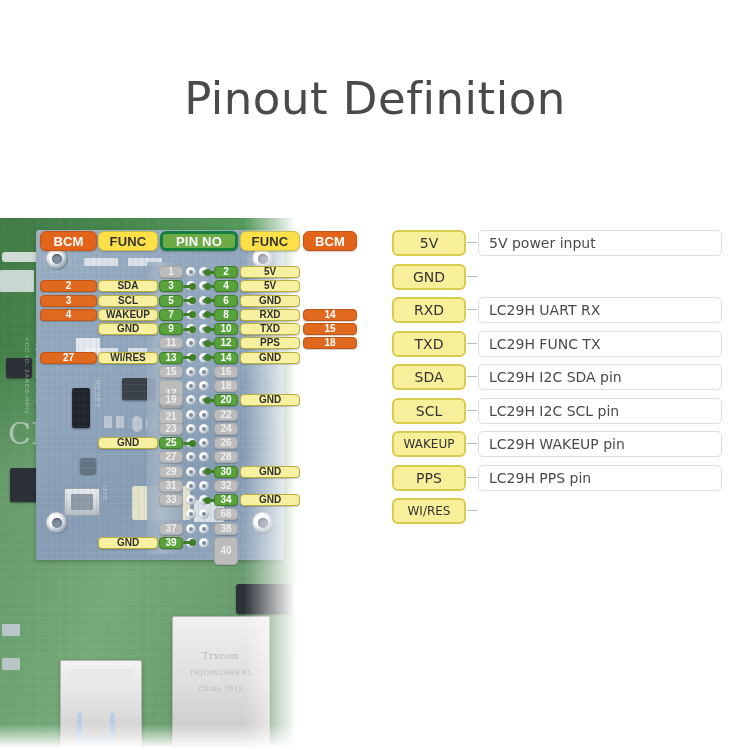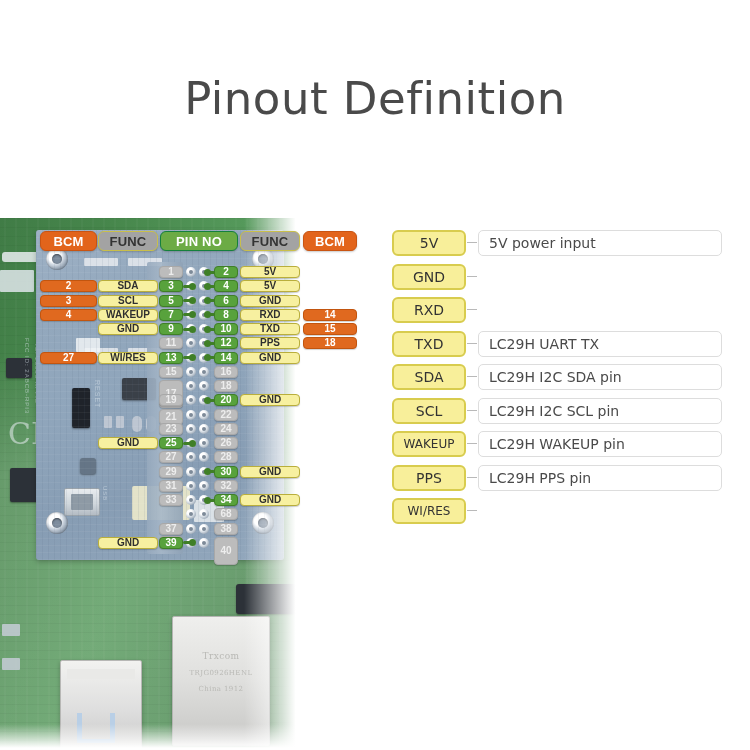--- a/index.html
+++ b/index.html
@@ -101,22 +101,22 @@
     line-height:1;
     display:flex;align-items:center;justify-content:center;
     white-space:nowrap;
   }
   .hdr-badge{
     height:20px;font-size:13px;font-weight:700;letter-spacing:.2px;
     border-radius:6px;
     box-shadow:0 1px 2px rgba(0,0,0,.22);
   }
   .b-orange{background:#e2641b;color:#ffffff;border:1px solid #c95412;}
-  .b-yellow{background:#a3a3a3;color:#333333;border:1px solid #c9bf4a;}
-  .b-green {background:#6cab45;color:#ffffff;border:1px solid #15803d;}
+  .b-yellow{background:#fde047;color:#333333;border:1px solid #c9bf4a;}
+  .b-green {background:#6cab45;color:#ffffff;border:3px solid #15803d;}
 
   .row-badge{
     height:12px;font-size:10px;font-weight:700;
     border-radius:4px;
     box-shadow:0 1px 1px rgba(0,0,0,.18);
   }
   .r-orange{background:#e0691f;color:#ffffff;border:1px solid #c2550f;}
   .r-yellow{background:#f7f0a0;color:#2f2f2f;border:1px solid #b9ae3c;}
   .r-green {background:#58a23c;color:#ffffff;border:1px solid #3f7f27;}
   .r-gray  {background:#bcbcbc;color:#ededed;border:1px solid #a8a8a8;}
@@ -449,25 +449,26 @@
         <div class="leg-dash"></div>
         <div class="leg-desc">5V power input</div>
       </div>
       <div class="leg-row">
         <div class="leg-badge">GND</div>
         <div class="leg-dash"></div>
       </div>
       <div class="leg-row">
         <div class="leg-badge">RXD</div>
         <div class="leg-dash"></div>
+        <div class="leg-desc">LC29H UART RX</div>
       </div>
       <div class="leg-row">
         <div class="leg-badge">TXD</div>
         <div class="leg-dash"></div>
-        <div class="leg-desc">LC29H UART TX</div>
+        <div class="leg-desc">LC29H FUNC TX</div>
       </div>
       <div class="leg-row">
         <div class="leg-badge">SDA</div>
         <div class="leg-dash"></div>
         <div class="leg-desc">LC29H I2C SDA pin</div>
       </div>
       <div class="leg-row">
         <div class="leg-badge">SCL</div>
         <div class="leg-dash"></div>
         <div class="leg-desc">LC29H I2C SCL pin</div>

